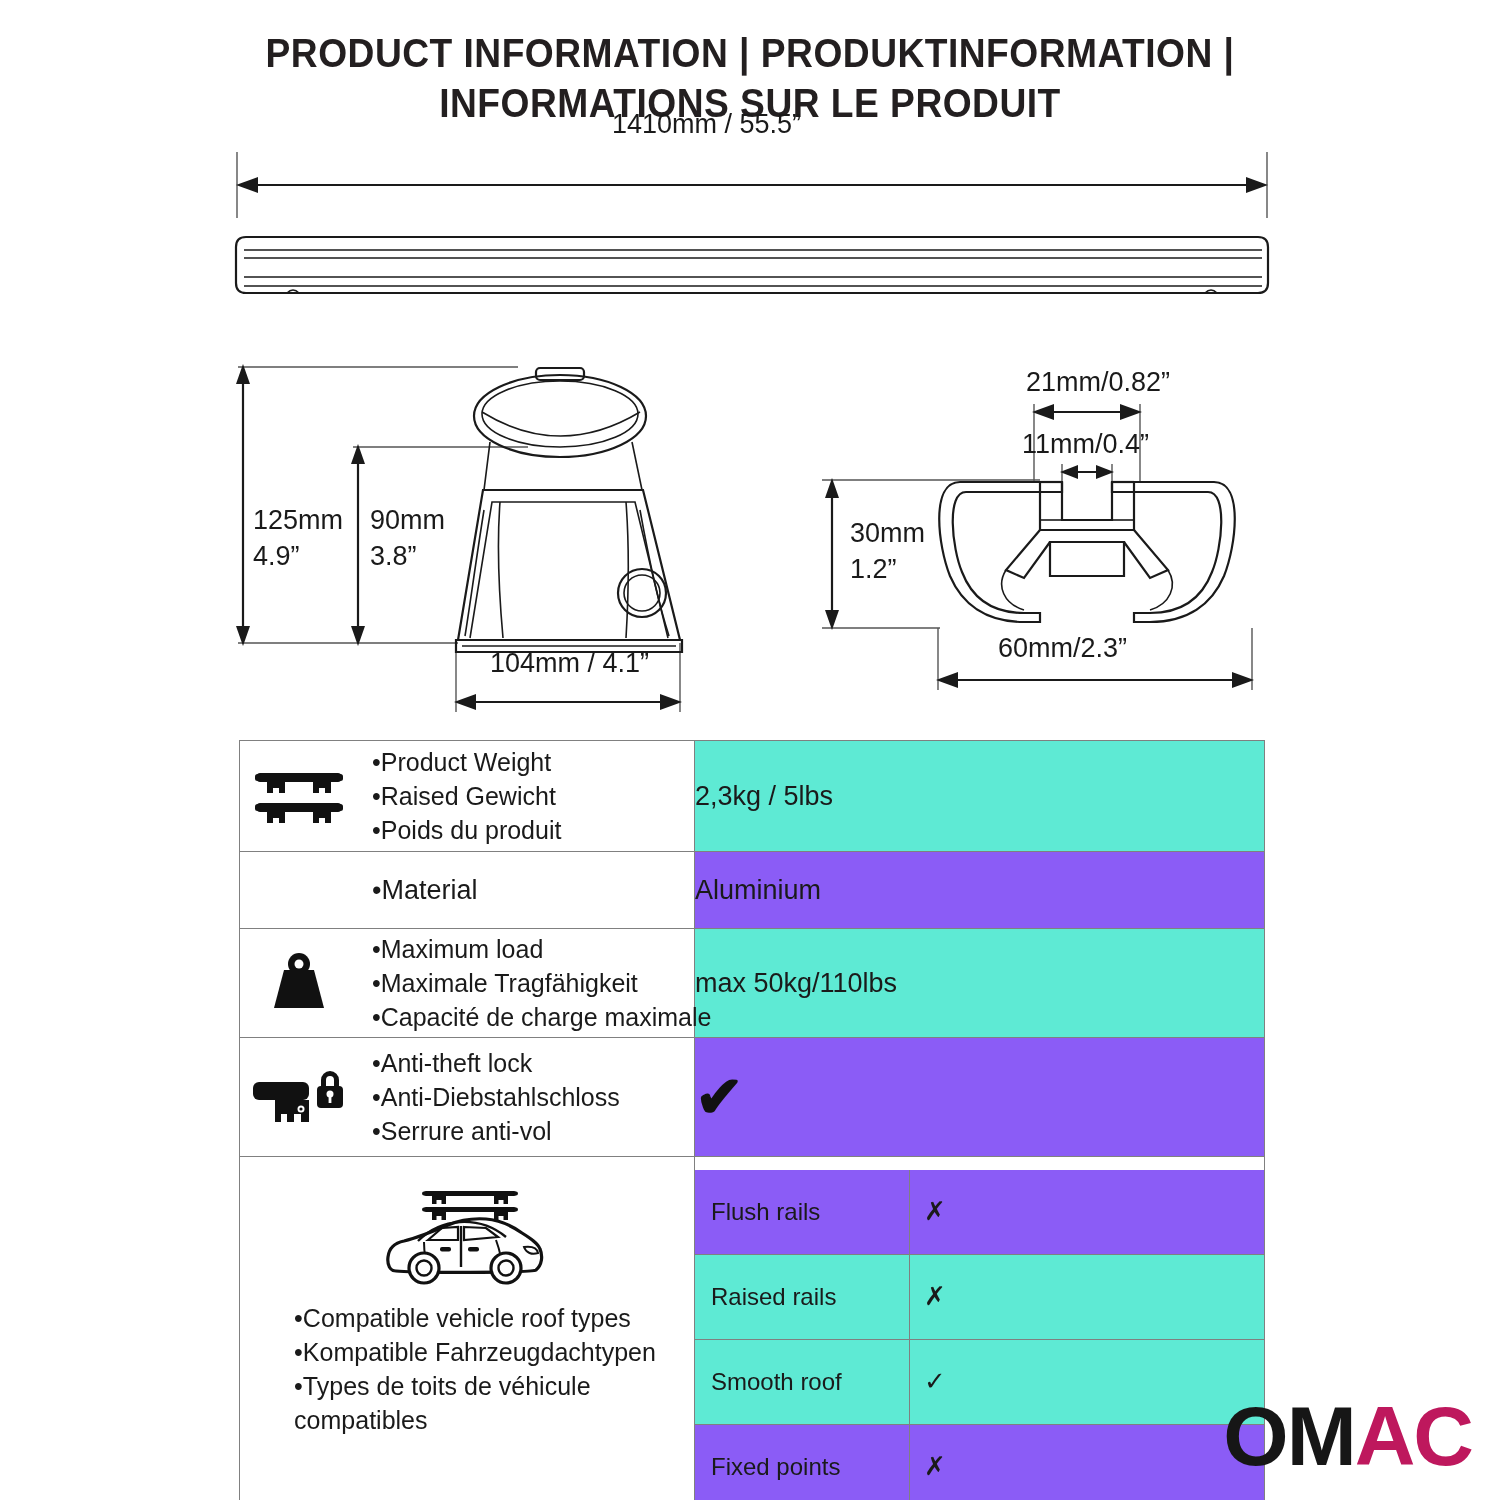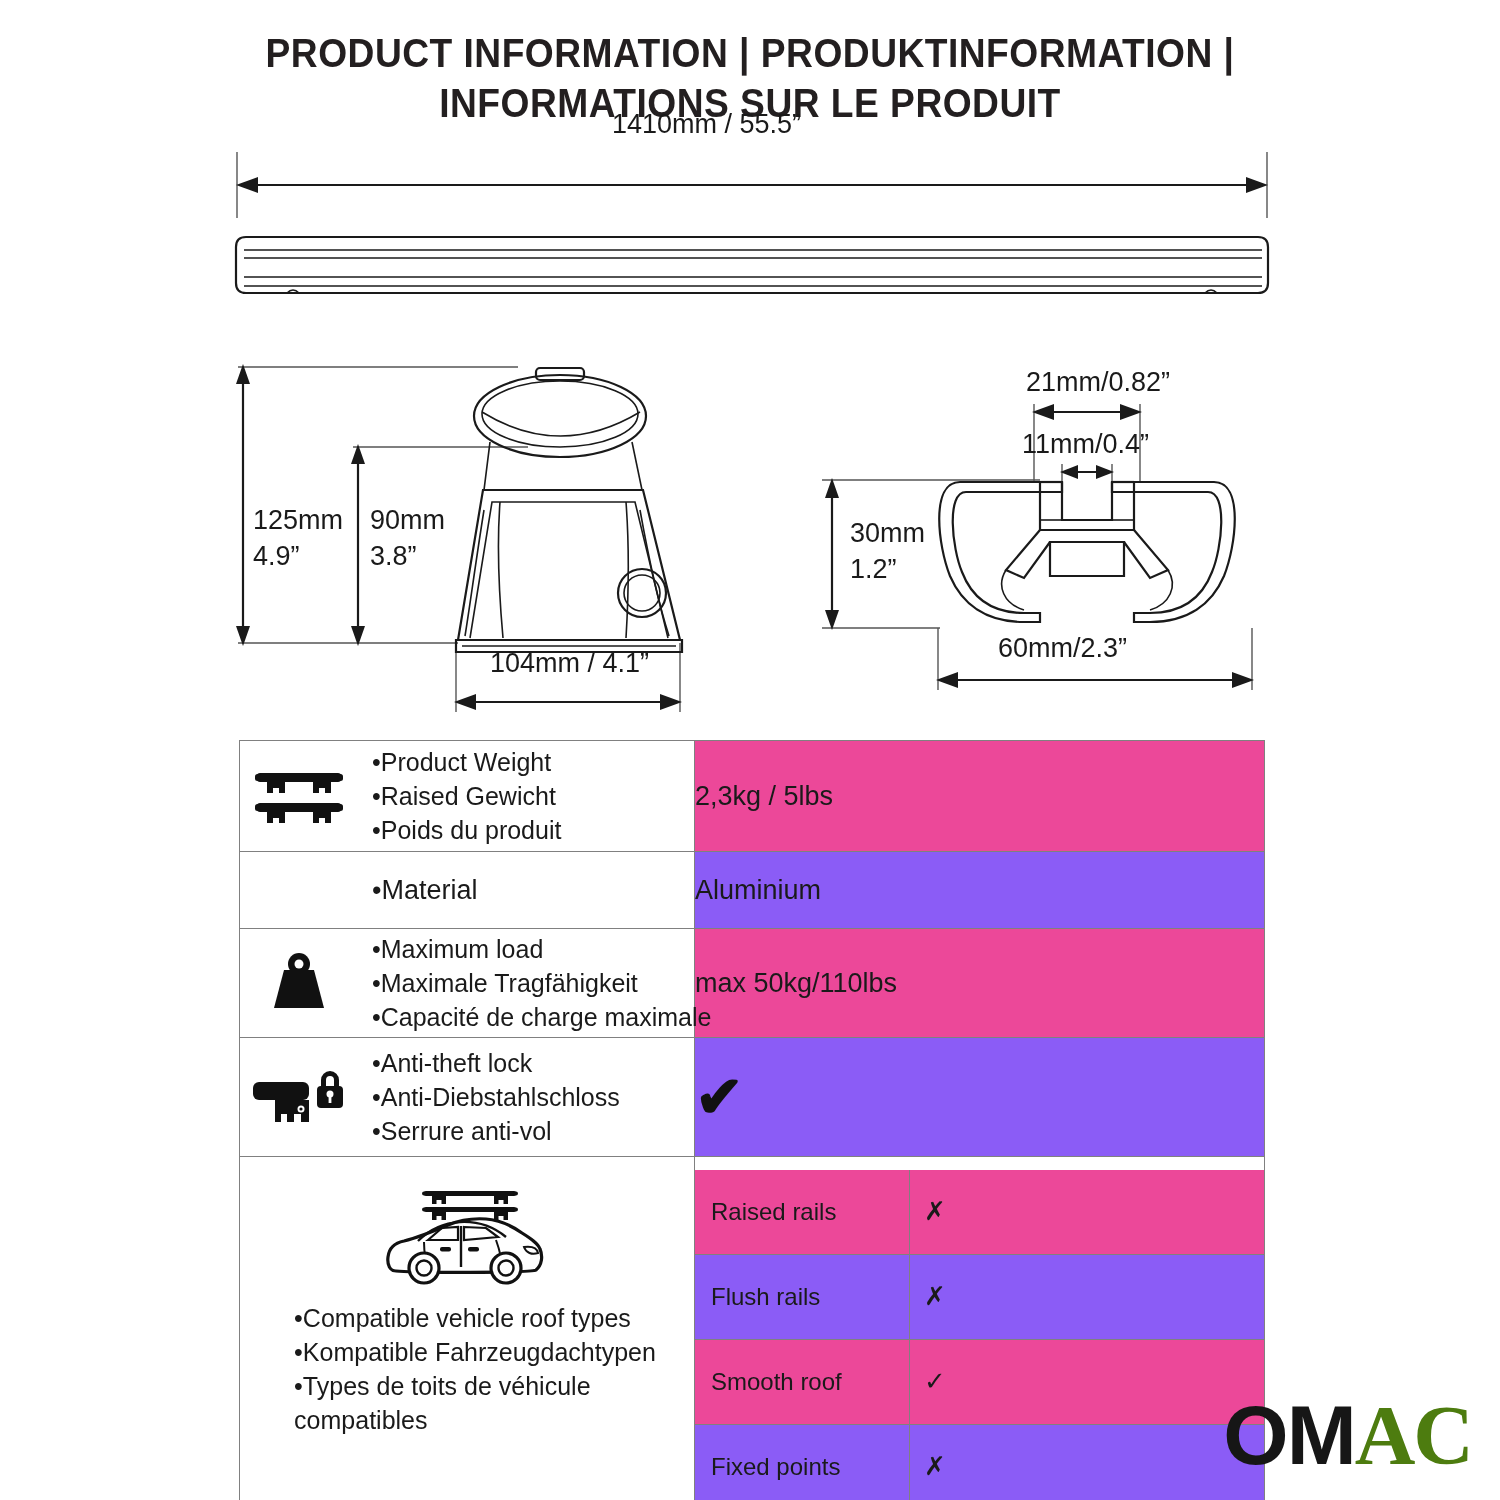--- a/index.html
+++ b/index.html
@@ -83,21 +83,21 @@
   .cell-label {
     width: 454px;
     padding: 10px 0 10px 0;
     background: #ffffff;
   }
   .cell-value {
     padding-left: 26px;
     font-size: 27px;
     color: #1a1a1a;
   }
-  .shade { background: #ec4899; }
+  .shade { background: #5eead4; }
   .plain { background: #8b5cf6; }
 
   .label-flex {
     display: flex;
     align-items: center;
     gap: 14px;
   }
   .icon-box {
     width: 118px;
     min-width: 118px;
@@ -145,21 +145,21 @@
     position: absolute;
     right: 28px;
     bottom: 22px;
     font-family: "Liberation Sans", sans-serif;
     font-weight: bold;
     font-size: 84px;
     letter-spacing: -2px;
     line-height: 1;
   }
   .logo .dark { color: #161616; }
-  .logo .red  { color: #4d7c0f; font-family: Liberation Serif, serif; }
+  .logo .red  { color: #be185d; }
 
   svg { display: block; }
   .ln { fill: none; stroke: #1a1a1a; stroke-width: 2.2; }
   .ln-thin { fill: none; stroke: #1a1a1a; stroke-width: 1.6; }
   .ext { fill: none; stroke: #555; stroke-width: 1.4; }
 </style>
 </head>
 <body>
 
 <div class="title-block">
@@ -419,26 +419,26 @@
             <div class="b-line">•Kompatible Fahrzeugdachtypen</div>
             <div class="b-line">•Types de toits de véhicule</div>
             <div class="b-line">compatibles</div>
           </div>
         </div>
       </td>
       <td class="nested-cell" colspan="2">
         <table class="compat-table">
           <tbody>
             <tr>
+              <td class="name plain">Flush rails</td>
+              <td class="mark plain">✗</td>
+            </tr>
+            <tr>
               <td class="name shade">Raised rails</td>
               <td class="mark shade">✗</td>
-            </tr>
-            <tr>
-              <td class="name plain">Flush rails</td>
-              <td class="mark plain">✗</td>
             </tr>
             <tr>
               <td class="name shade">Smooth roof</td>
               <td class="mark shade">✓</td>
             </tr>
             <tr>
               <td class="name plain">Fixed points</td>
               <td class="mark plain">✗</td>
             </tr>
           </tbody>

